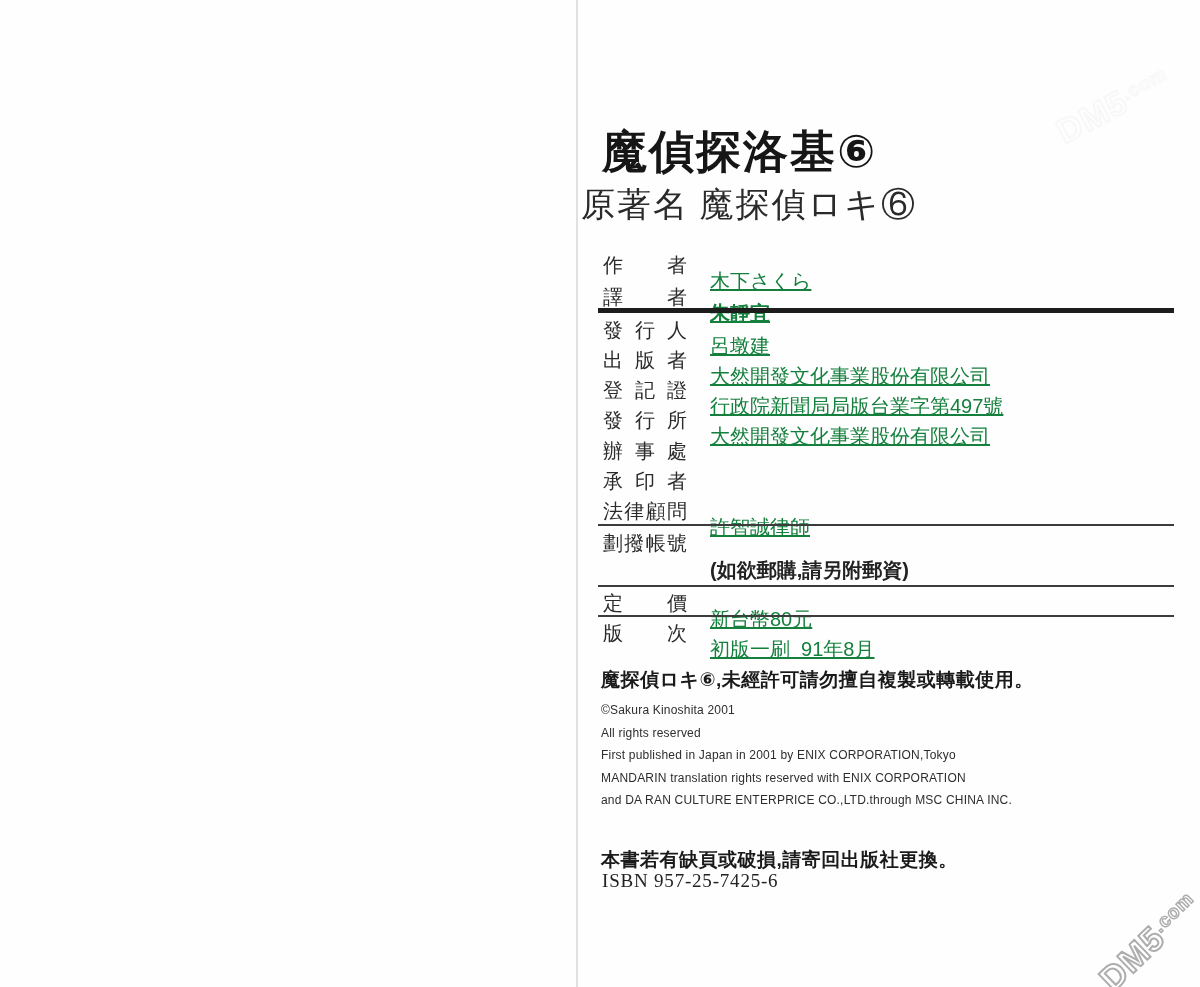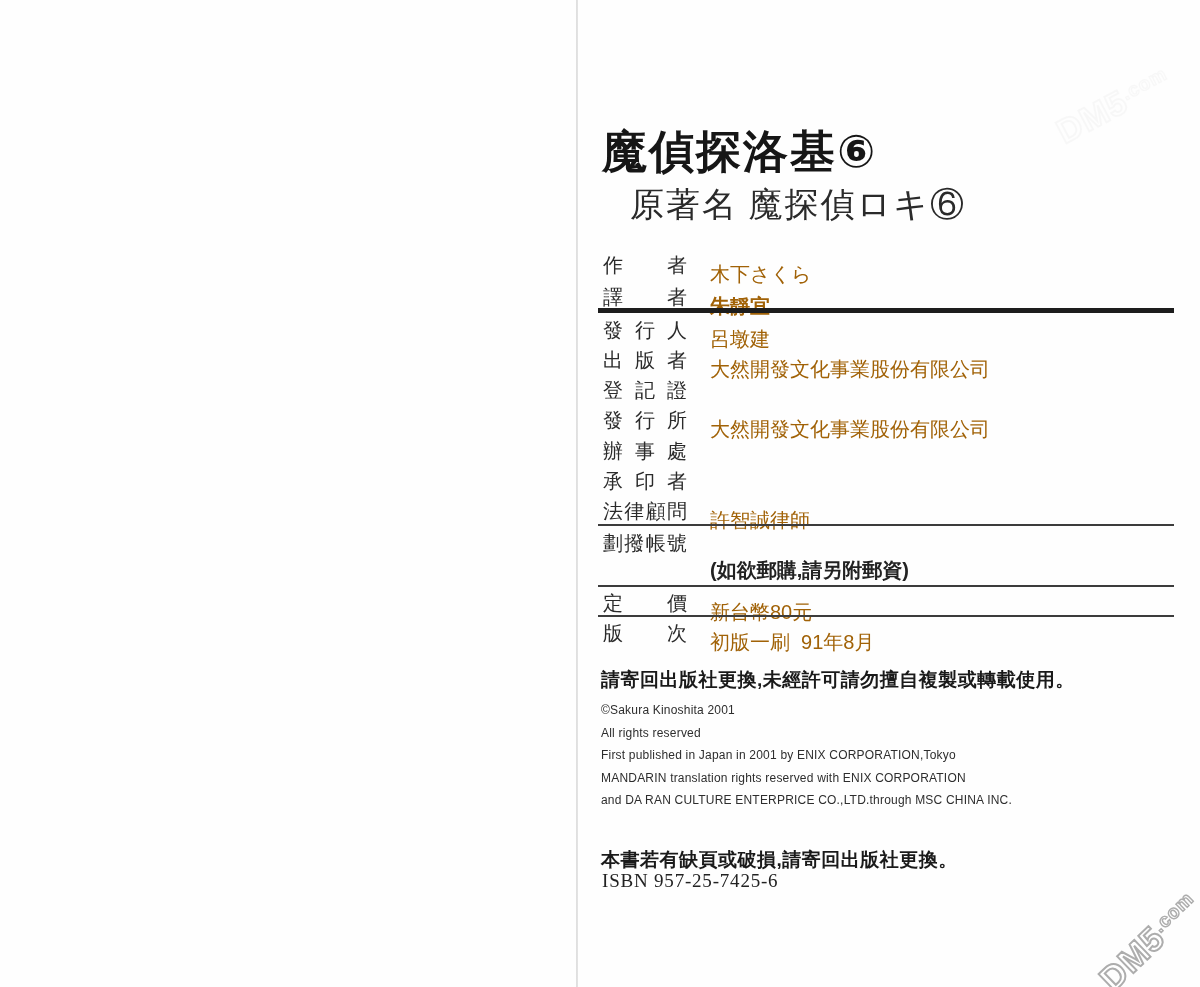--- a/index.html
+++ b/index.html
@@ -13,35 +13,35 @@
   .gutter{
     position:absolute;left:576px;top:0;width:2px;height:987px;
     background:linear-gradient(to right,#e9e9e9,#d6d6d6,#efefef);
   }
   .title{
     position:absolute;left:602px;top:127px;margin:0;
     font-size:45px;font-weight:800;letter-spacing:2px;line-height:1.1;
     color:#161616;white-space:pre;
   }
   .subtitle{
-    position:absolute;left:630px;top:186px;
+    position:absolute;left:581px;top:186px;
     font-family:"Liberation Serif","DejaVu Serif",serif;
     font-size:34px;font-weight:500;letter-spacing:2px;line-height:1.1;
     color:#2a2a2a;white-space:pre;
   }
   .row{
     position:absolute;left:603px;width:575px;height:26px;
     font-size:20px;line-height:26px;color:#222;
   }
   .lbl{
     display:inline-flex;justify-content:space-between;
     width:84px;vertical-align:top;color:#2b2b2b;
   }
   .val{
-    position:absolute;left:107px;top:9px;white-space:pre;color:#a16207;
+    position:absolute;left:107px;top:16px;white-space:pre;color:#15803d;text-decoration:underline;
   }
   .note{
     position:absolute;left:710px;font-size:20px;line-height:26px;
     font-weight:600;color:#222;white-space:pre;
   }
   .rule{position:absolute;left:598px;width:576px;background:#1d1d1d;}
   .rule.thick{height:5px;}
   .rule.thin{height:2px;background:#3c3c3c;}
   .zh-bold{
     position:absolute;left:601px;font-size:19px;font-weight:700;
@@ -110,20 +110,21 @@
         <span>者</span>
       </span>
     <span class="val">大然開發文化事業股份有限公司</span>
   </div>
   <div class="row" style="top:377px">
     <span class="lbl">
         <span>登</span>
         <span>記</span>
         <span>證</span>
       </span>
+    <span class="val">行政院新聞局局版台業字第497號</span>
   </div>
   <div class="row" style="top:407px">
     <span class="lbl">
         <span>發</span>
         <span>行</span>
         <span>所</span>
       </span>
     <span class="val">大然開發文化事業股份有限公司</span>
   </div>
   <div class="row" style="top:438px">
@@ -175,21 +176,21 @@
   <div class="rule thin" style="top:615px"></div>
 
   <div class="row" style="top:620px">
     <span class="lbl">
         <span>版</span>
         <span>次</span>
       </span>
     <span class="val">初版一刷  91年8月</span>
   </div>
 
-  <div class="zh-bold" style="top:667px">請寄回出版社更換,未經許可請勿擅自複製或轉載使用。</div>
+  <div class="zh-bold" style="top:667px">魔探偵ロキ⑥,未經許可請勿擅自複製或轉載使用。</div>
   <div class="en-line" style="top:703px">©Sakura Kinoshita 2001</div>
   <div class="en-line" style="top:726px">All rights reserved</div>
   <div class="en-line" style="top:748px">First published in Japan in 2001 by ENIX CORPORATION,Tokyo</div>
   <div class="en-line" style="top:771px">MANDARIN translation rights reserved with ENIX CORPORATION</div>
   <div class="en-line" style="top:793px">and DA RAN CULTURE ENTERPRICE CO.,LTD.through MSC CHINA INC.</div>
 
   <div class="zh-bold" style="top:847px">本書若有缺頁或破損,請寄回出版社更換。</div>
   <div class="isbn">ISBN 957-25-7425-6</div>
 
   <div class="wm top">

